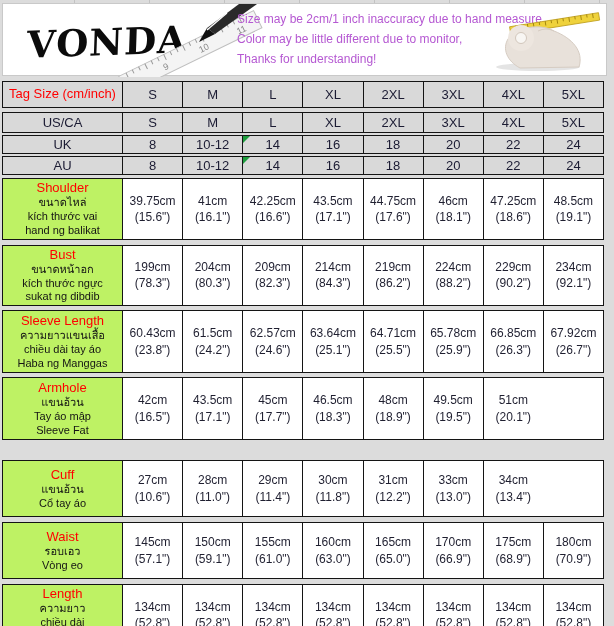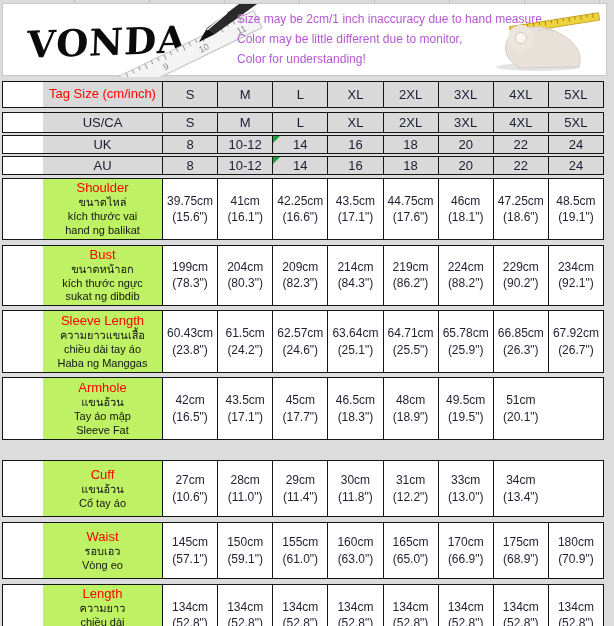--- a/index.html
+++ b/index.html
@@ -12,21 +12,21 @@
         border:1px solid #C9C9C9;box-sizing:border-box;}
   .logo{position:absolute;left:24px;top:16px;font-family:"DejaVu Serif",serif;font-weight:700;
         font-size:37px;color:#0B0B0B;letter-spacing:1px;transform:rotate(-2deg) skewX(-4deg);}
   .sketch{position:absolute;left:104px;top:0;}
   .notes{position:absolute;left:234px;top:9px;width:250px;}
   .note-line{font-size:12px;line-height:1.1;color:#B558D2;margin-bottom:7px;white-space:nowrap;}
   .handpic{position:absolute;right:4px;top:5px;}
   
   .sheet{position:absolute;top:81px;left:2px;width:602px;}
   .r{display:grid;grid-template-columns:119px repeat(8,1fr);border:1.5px solid #141414;
-        background:#FFFFFF;box-sizing:border-box;padding-left:40px;}
+        background:#FFFFFF;box-sizing:border-box;}
   .r > .c{border-left:1px solid #141414;display:flex;flex-direction:column;justify-content:center;
         align-items:center;text-align:center;position:relative;padding:1px 0;}
   .r > .c:first-child{border-left:none;background:#bef264;}
   .r.gray > .c{background:#D9D9D9;}
   .hv{font-size:13px;color:#1B1B33;}
   .red{font-size:13px;color:#FF0000;line-height:1.25;}
   .sub{font-size:11px;color:#141414;line-height:1.25;}
   .cmv,.inv{font-size:12px;color:#1F1F30;line-height:1.35;}
   .gm::before{content:"";position:absolute;top:0;left:0;width:0;height:0;
         border-top:7px solid #1E9E3E;border-right:7px solid transparent;}
@@ -61,21 +61,21 @@
         <text x="134" y="55" font-size="9" fill="#8A8A8A" font-family="Liberation Sans, sans-serif">11</text>
       </g>
       <polygon points="132,0 150,0 108,30 100,24" fill="#2A2A2A"></polygon>
       <polygon points="100,24 108,30 92,38" fill="#111111"></polygon>
       <line x1="120" y1="9" x2="100" y2="26" stroke="#FFFFFF" stroke-width="1.2"></line>
     </svg>
 
     <div class="notes">
       <div class="note-line">Size may be 2cm/1 inch inaccuracy due to hand measure,</div>
       <div class="note-line">Color may be little different due to monitor,</div>
-      <div class="note-line">Color for understanding!</div>
+      <div class="note-line">Thanks for understanding!</div>
     </div>
 
     <svg class="handpic" width="122" height="63" viewBox="0 0 122 63">
       <ellipse cx="58" cy="58" rx="42" ry="4" fill="#E4E4E4"></ellipse>
       <g transform="rotate(-9 60 18)">
         <rect x="30" y="13" width="90" height="7.5" fill="#EFD23C" stroke="#BD9C18" stroke-width="0.8"></rect>
         <path d="M36 13 v3 M42 13 v4.5 M48 13 v3 M54 13 v4.5 M60 13 v3 M66 13 v4.5 M72 13 v3 M78 13 v4.5 M84 13 v3 M90 13 v4.5 M96 13 v3 M102 13 v4.5 M108 13 v3 M114 13 v4.5" stroke="#8A6D00" stroke-width="0.7" fill="none"></path>
       </g>
       <path d="M28 30 C 36 18, 60 14, 74 22 C 92 29, 104 42, 99 58 L 40 59 C 27 52, 22 40, 28 30 Z" fill="#E8E1DA" stroke="#D6CCC2" stroke-width="1"></path>
       <circle cx="41" cy="29" r="9" fill="none" stroke="#EDE6DF" stroke-width="8"></circle>

